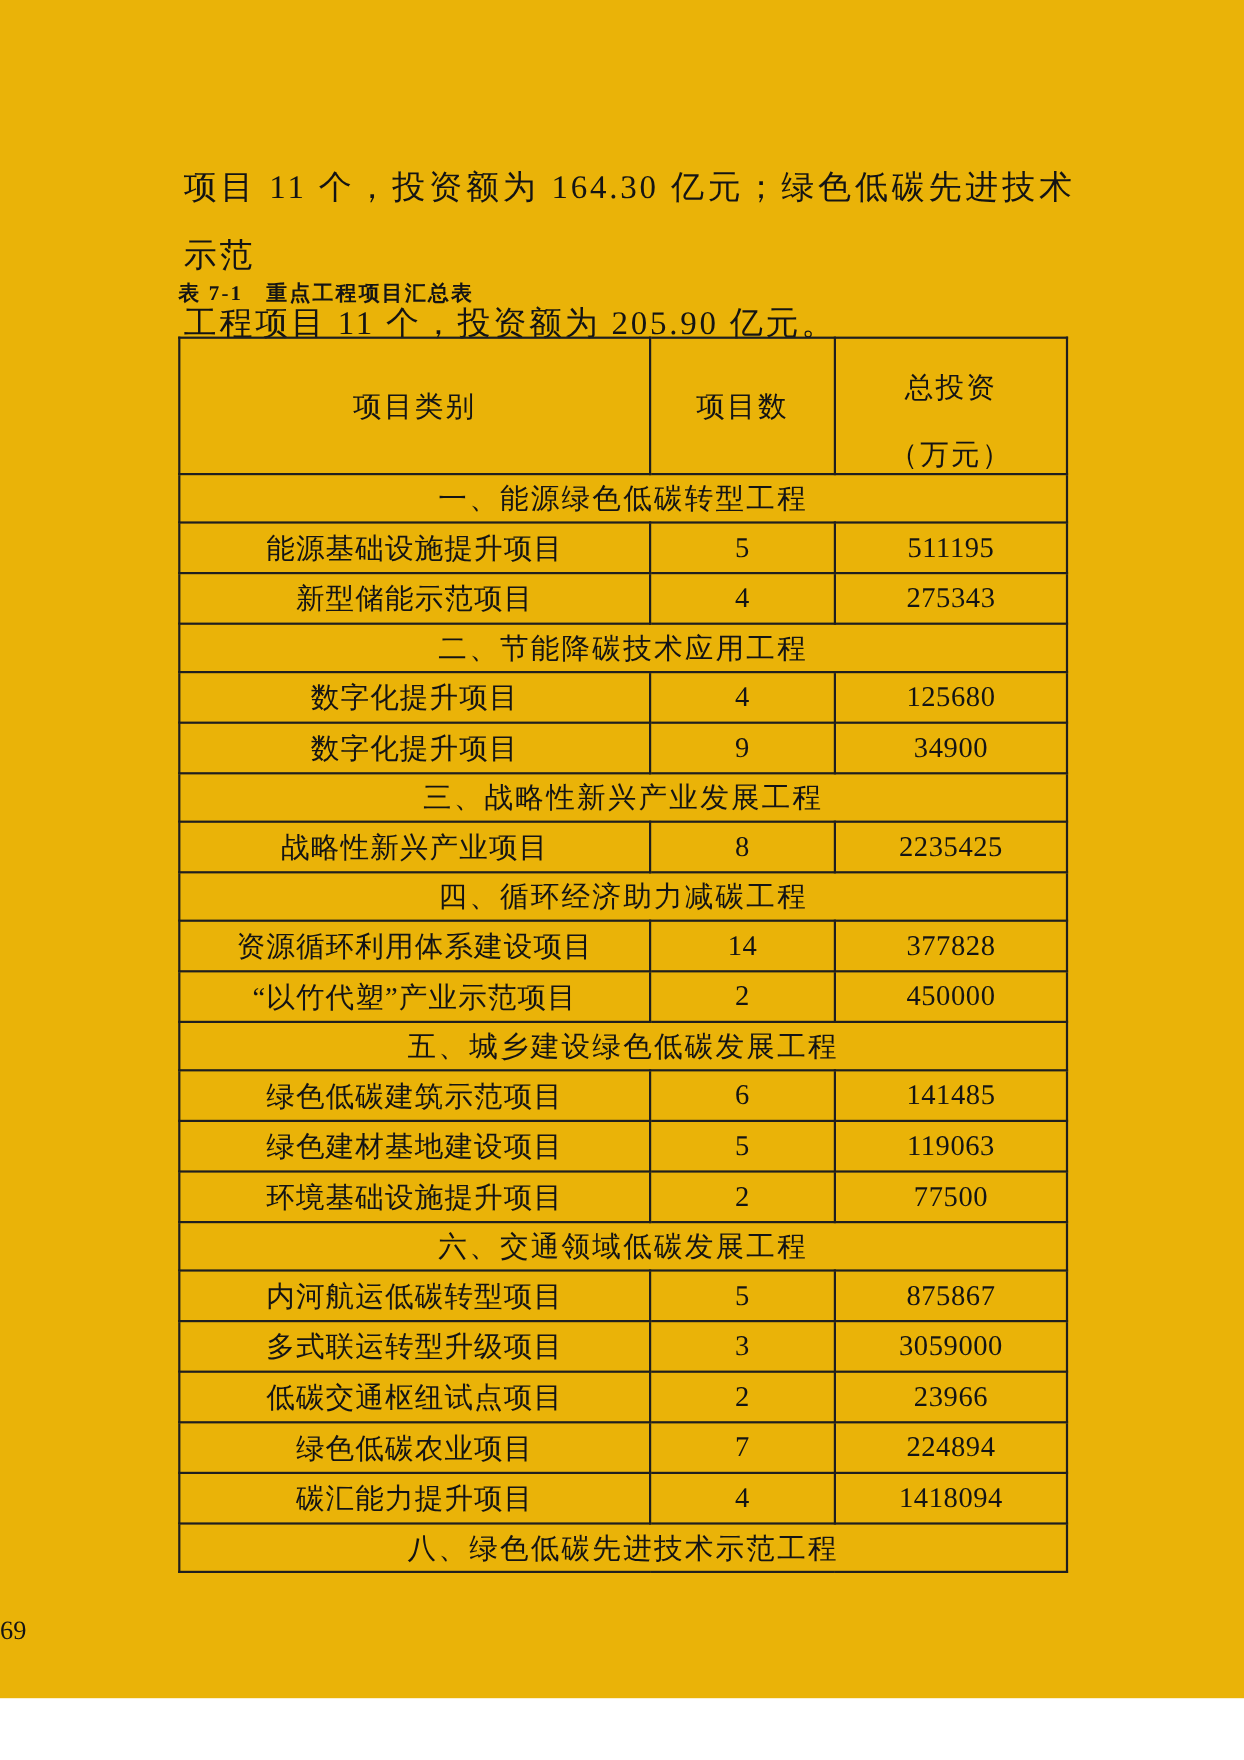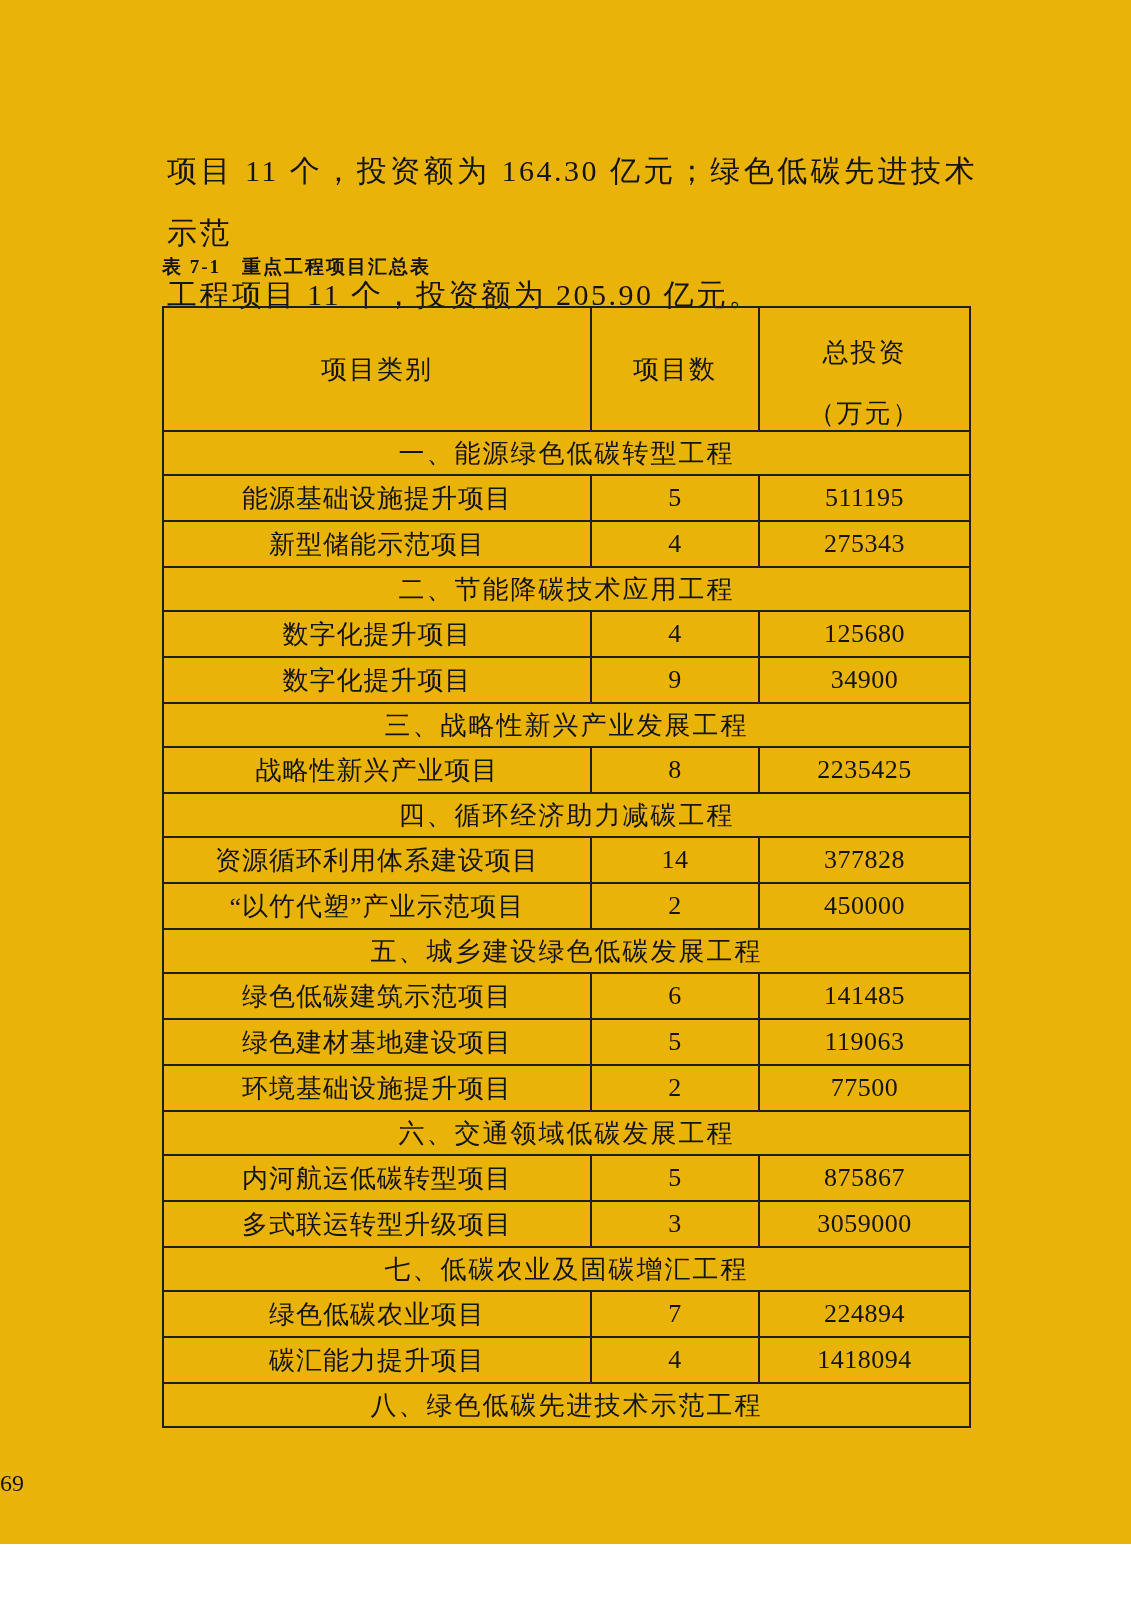--- a/index.html
+++ b/index.html
@@ -190,24 +190,26 @@
       <tr class="data-row">
         <td>内河航运低碳转型项目</td>
         <td class="num">5</td>
         <td class="num">875867</td>
       </tr>
       <tr class="data-row">
         <td>多式联运转型升级项目</td>
         <td class="num">3</td>
         <td class="num">3059000</td>
       </tr>
-
-      <tr class="section-row">
-        <td colspan="3">七、低碳农业及固碳增汇工程</td>
-      </tr>
+      <tr class="data-row">
+        <td>低碳交通枢纽试点项目</td>
+        <td class="num">2</td>
+        <td class="num">23966</td>
+      </tr>
+
       <tr class="data-row">
         <td>绿色低碳农业项目</td>
         <td class="num">7</td>
         <td class="num">224894</td>
       </tr>
       <tr class="data-row">
         <td>碳汇能力提升项目</td>
         <td class="num">4</td>
         <td class="num">1418094</td>
       </tr>

